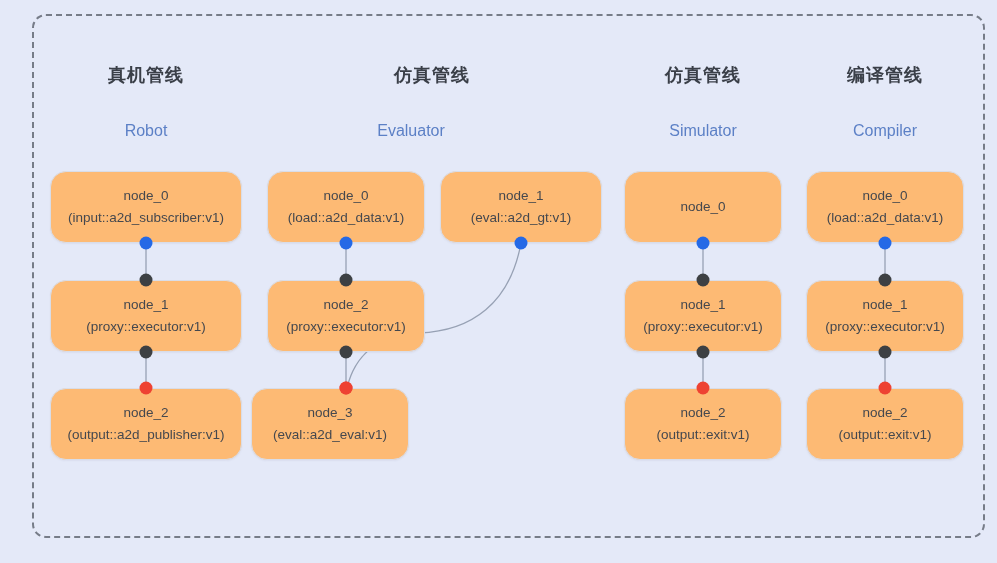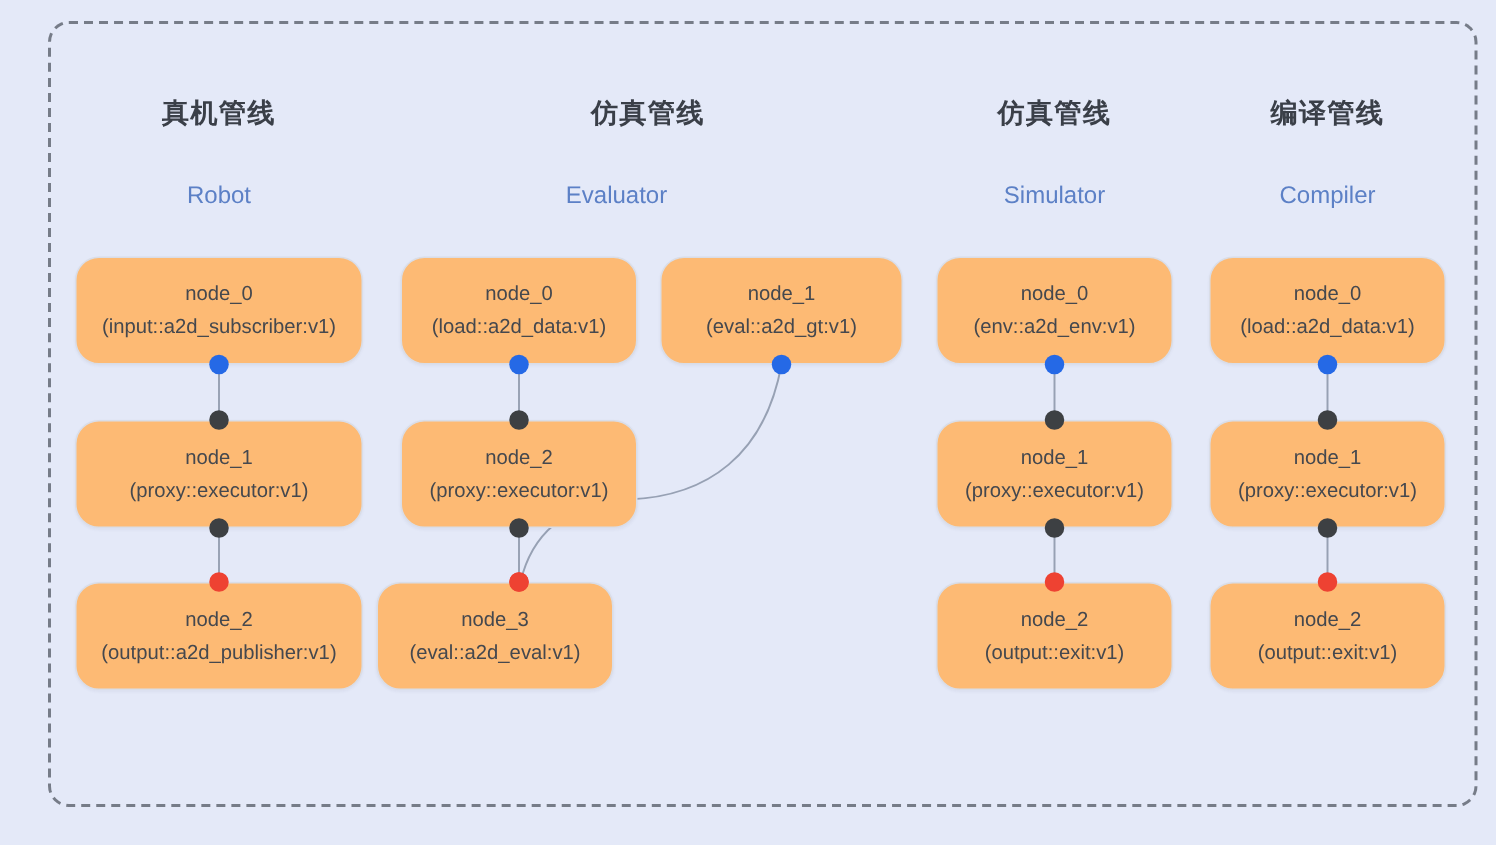--- a/index.html
+++ b/index.html
@@ -105,21 +105,20 @@
       <div class="node-box" style="left: 255px; top: 280px; width: 158px; height: 72px;">
         <div class="node-line1">node_2</div>
         <div class="node-line2">(proxy::executor:v1)</div>
       </div>
       <div class="node-box" style="left: 239px; top: 388px; width: 158px; height: 72px;">
         <div class="node-line1">node_3</div>
         <div class="node-line2">(eval::a2d_eval:v1)</div>
       </div>
       <div class="node-box" style="left: 612px; top: 171px; width: 158px; height: 72px;">
         <div class="node-line1">node_0</div>
-        <div class="node-line2">(env::a2d_env:v1)</div>
       </div>
       <div class="node-box" style="left: 612px; top: 280px; width: 158px; height: 72px;">
         <div class="node-line1">node_1</div>
         <div class="node-line2">(proxy::executor:v1)</div>
       </div>
       <div class="node-box" style="left: 612px; top: 388px; width: 158px; height: 72px;">
         <div class="node-line1">node_2</div>
         <div class="node-line2">(output::exit:v1)</div>
       </div>
       <div class="node-box" style="left: 794px; top: 171px; width: 158px; height: 72px;">

